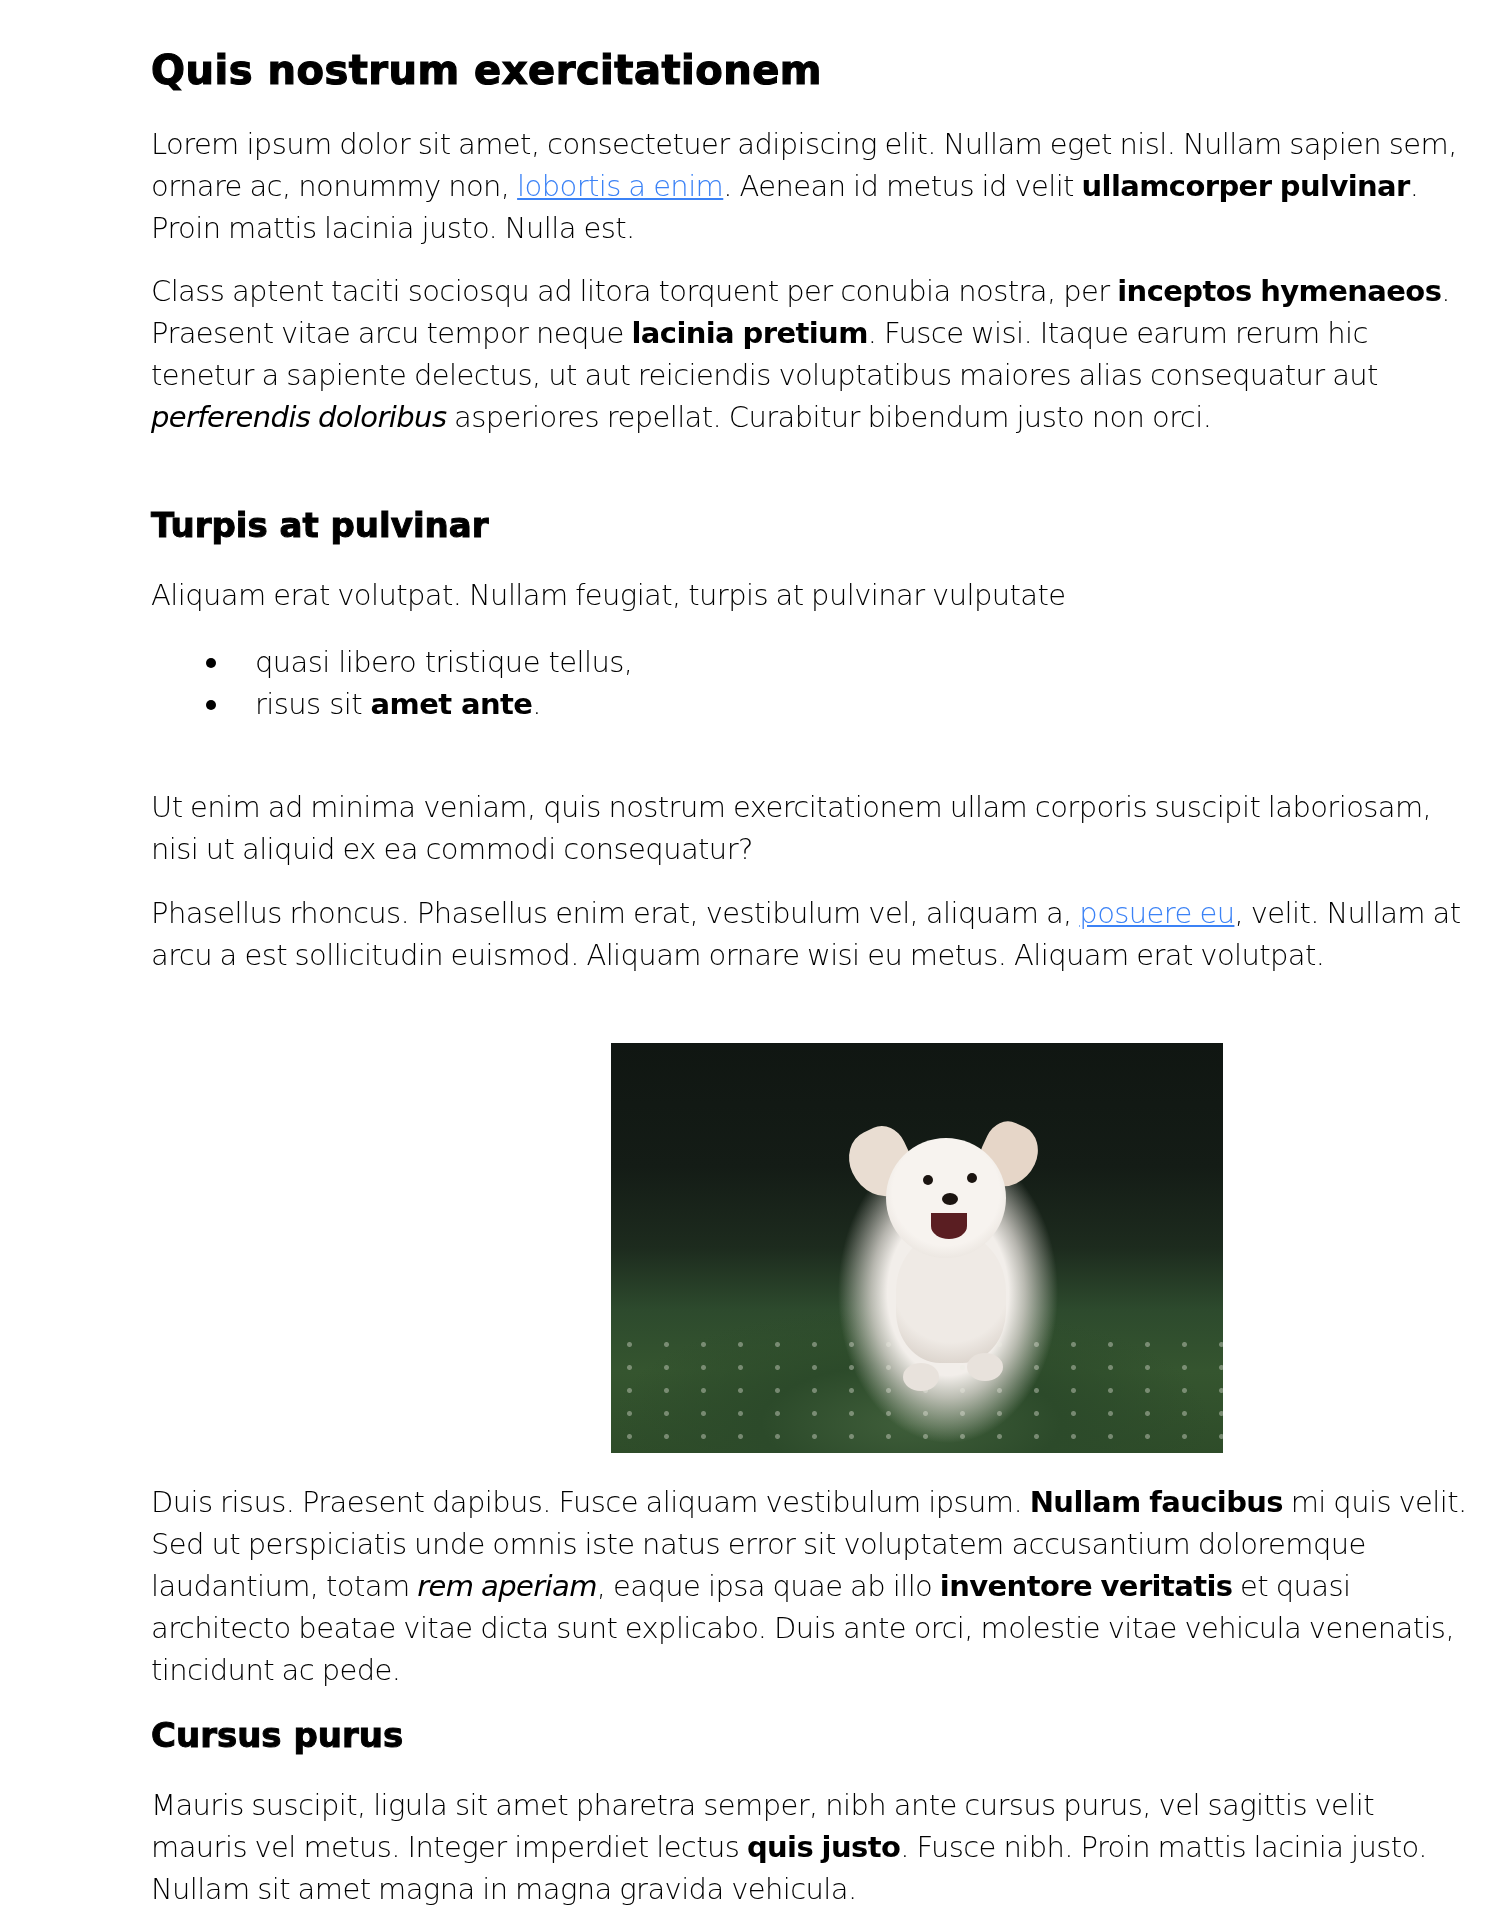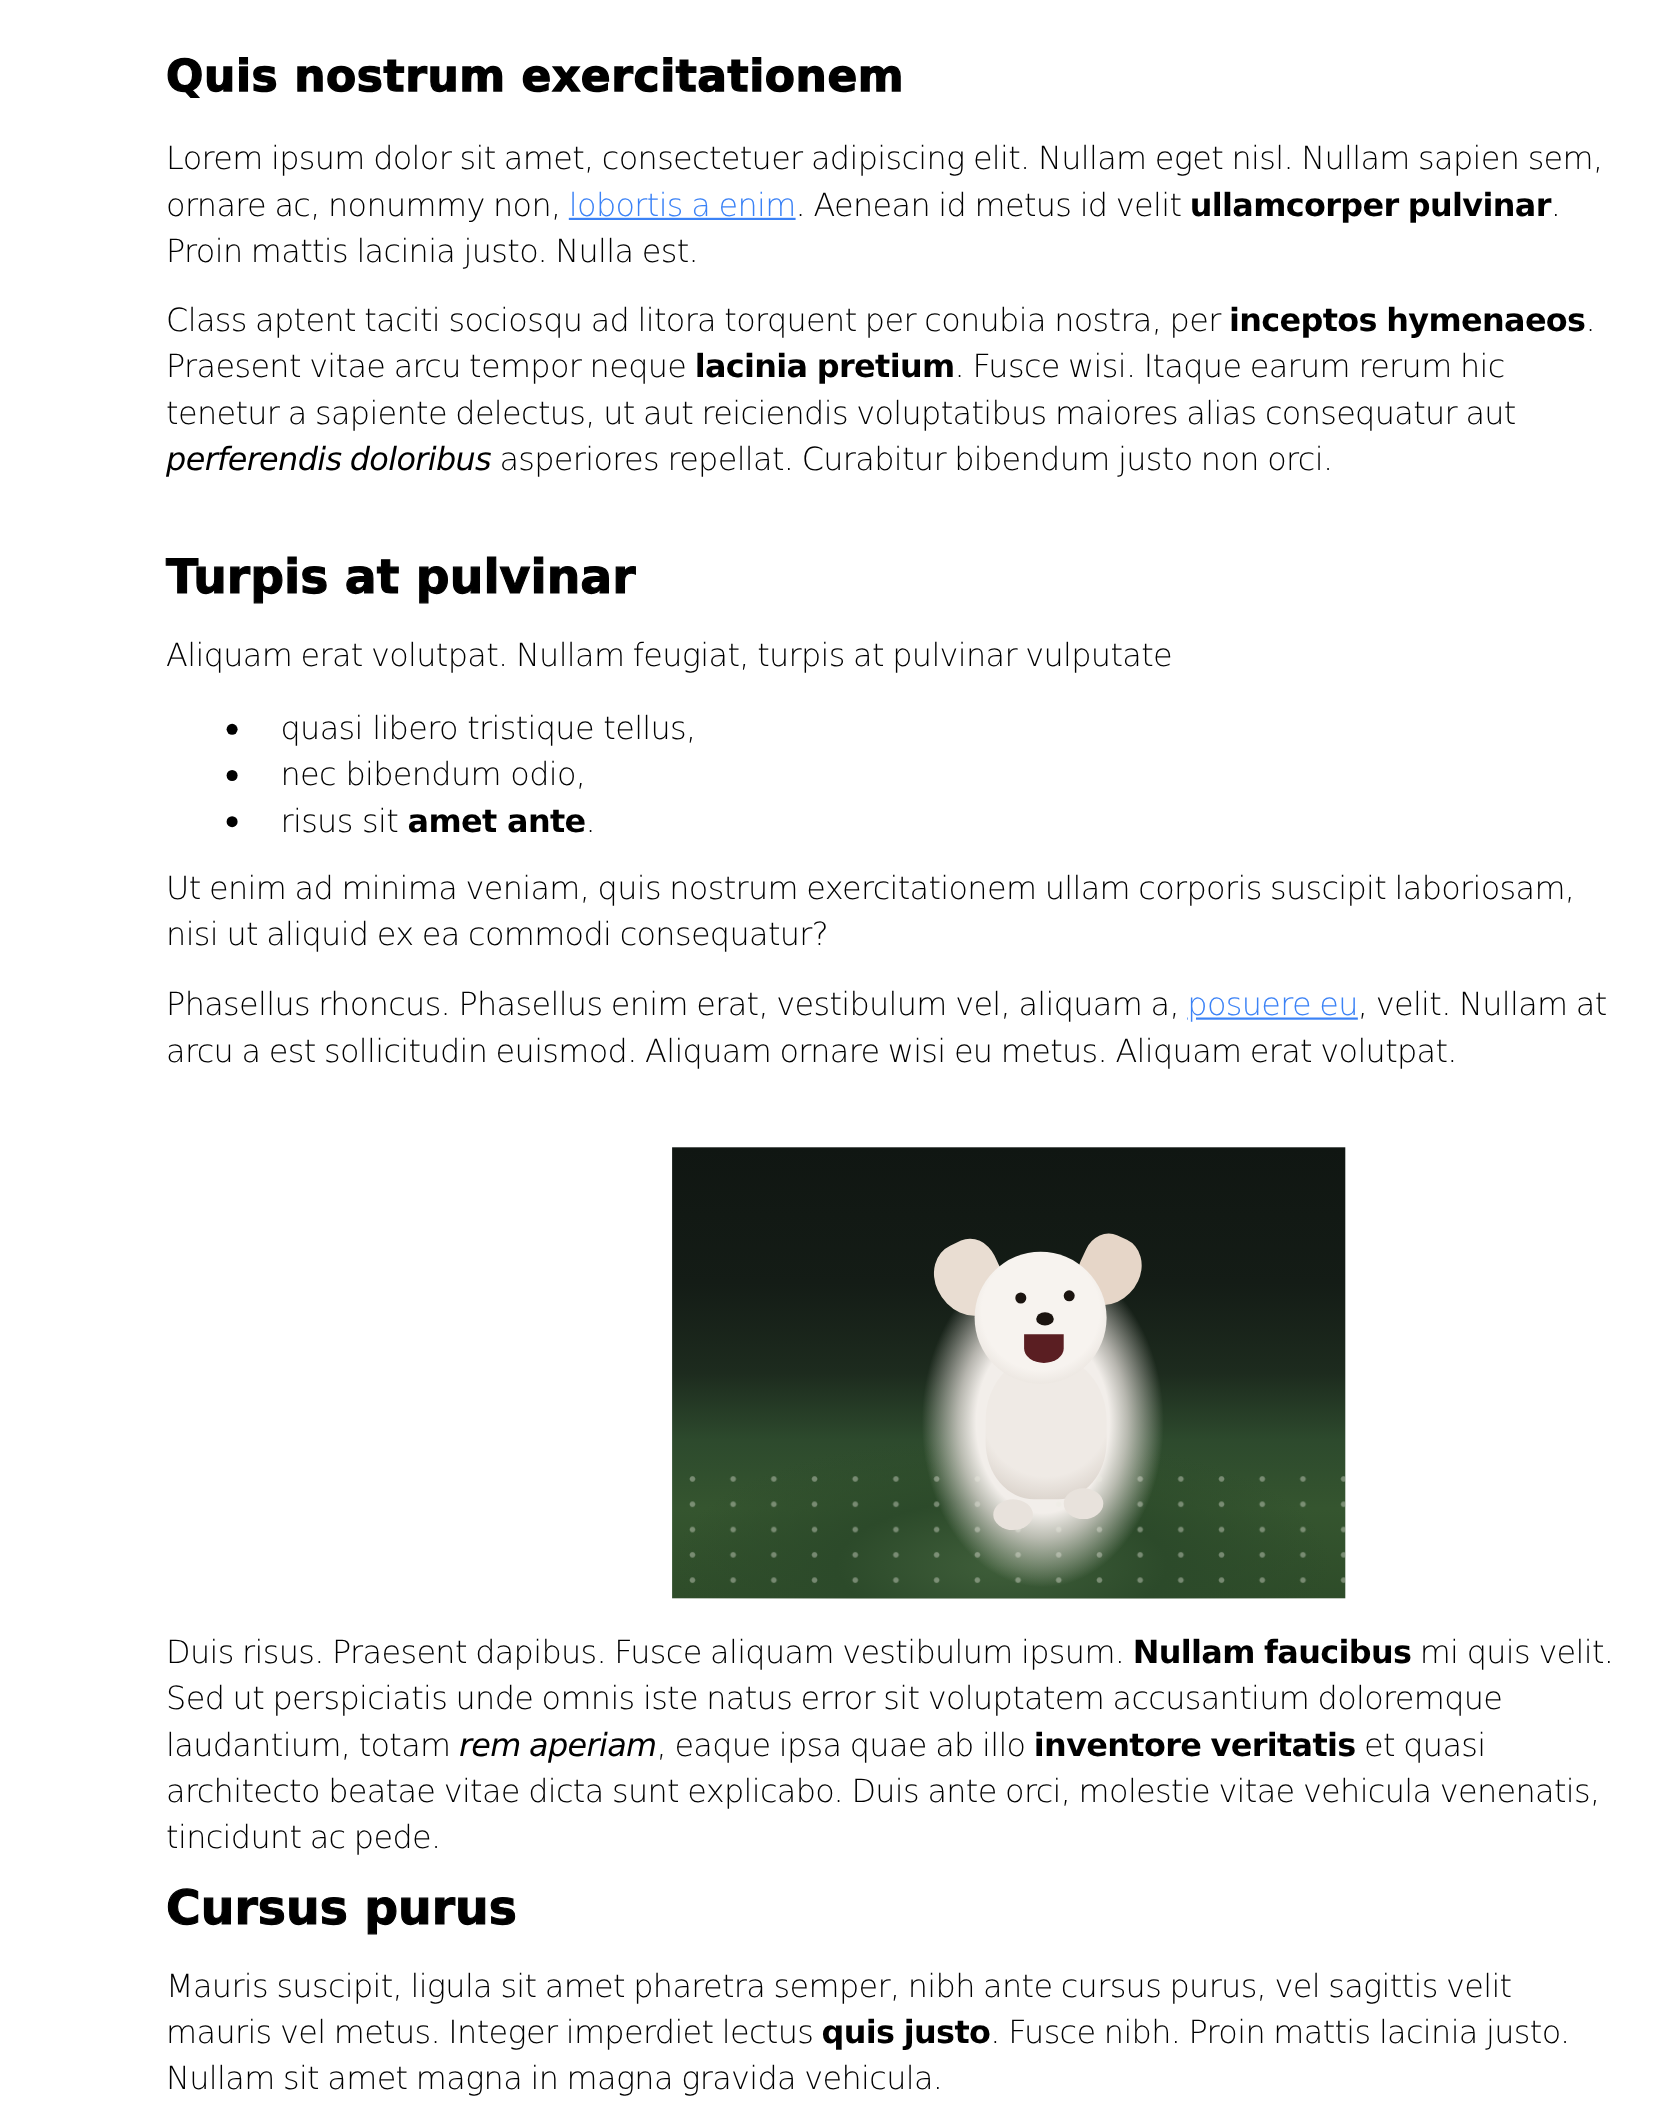--- a/index.html
+++ b/index.html
@@ -1,19 +1,19 @@
 <!DOCTYPE html>
 <html><head>
 <meta charset="utf-8">
 <style>
   html, body { margin: 0; padding: 0; background: #ffffff; }
   body { width: 1509px; height: 1920px; overflow: hidden; position: relative; color: #000; }
   .page { position: absolute; left: 151px; top: 0; width: 1310px; font-family: "DejaVu Sans", sans-serif; }
   .title { position: absolute; left: 0; top: 40px; width: 1310px; text-align: left; font-family: "DejaVu Sans", sans-serif; font-weight: 900; font-size: 40px; letter-spacing: 0.5px; line-height: 60px; margin: 0; -webkit-text-stroke: 1.2px #000; }
-  .h2 { position: absolute; left: 0; font-family: "DejaVu Sans", sans-serif; font-weight: 900; font-size: 43px; line-height: 44px; margin: 0; -webkit-text-stroke: 1px #000; }
+  .h2 { position: absolute; left: 0; font-family: "DejaVu Sans", sans-serif; font-weight: 900; font-size: 34px; line-height: 44px; margin: 0; -webkit-text-stroke: 1px #000; }
   .p { position: absolute; left: 0; width: 1320px; font-family: "DejaVu Sans", sans-serif; font-size: 29px; line-height: 42px; margin: 0; font-weight: 300; letter-spacing: -0.6px; word-spacing: -1px; }
   .p b { font-weight: 700; }
   .p i { font-style: italic; }
   a.link { color: #3b82f6; text-decoration: underline; }
   ul.bullets { position: absolute; left: 0; top: 641px; margin: 0; padding: 0; list-style: none; font-family: "DejaVu Sans", sans-serif; font-size: 29px; line-height: 42px; font-weight: 300; letter-spacing: -0.6px; }
   ul.bullets li { position: relative; padding-left: 104px; }
   ul.bullets li .dot { position: absolute; left: 55px; top: 17px; width: 10px; height: 10px; background: #000; border-radius: 50%; }
   .photo { position: absolute; left: 460px; top: 1043px; width: 612px; height: 410px; overflow: hidden;
     background:
       radial-gradient(ellipse 110px 150px at 337px 250px, #f2eeea 0 55%, rgba(220,215,210,0.8) 70%, rgba(0,0,0,0) 100%),
@@ -42,21 +42,20 @@
   <p class="p" style="top:123px;"><span>Lorem ipsum dolor sit amet, consectetuer adipiscing elit. Nullam eget nisl. Nullam sapien sem, ornare ac, nonummy non, </span><a class="link" href="#">lobortis a enim</a><span>. Aenean id metus id velit </span><b>ullamcorper pulvinar</b><span>. Proin mattis lacinia justo. Nulla est.</span></p>
 
   <p class="p" style="top:270px;"><span>Class aptent taciti sociosqu ad litora torquent per conubia nostra, per </span><b>inceptos hymenaeos</b><span>. Praesent vitae arcu tempor neque </span><b>lacinia pretium</b><span>. Fusce wisi. Itaque earum rerum hic tenetur a sapiente delectus, ut aut reiciendis voluptatibus maiores alias consequatur aut </span><i>perferendis doloribus</i><span> asperiores repellat. Curabitur bibendum justo non orci.</span></p>
 
   <h2 class="h2" style="top:503px;">Turpis at pulvinar</h2>
 
   <p class="p" style="top:574px;">Aliquam erat volutpat. Nullam feugiat, turpis at pulvinar vulputate</p>
 
   <ul class="bullets">
     <li><span class="dot"></span><span>quasi libero tristique tellus,</span></li>
-    <li><span class="dot"></span><span>nec bibendum odio,</span></li>
     <li><span class="dot"></span><span>risus sit </span><b style="font-weight:700">amet ante</b><span>.</span></li>
   </ul>
 
   <p class="p" style="top:786px;">Ut enim ad minima veniam, quis nostrum exercitationem ullam corporis suscipit laboriosam, nisi ut aliquid ex ea commodi consequatur?</p>
 
   <p class="p" style="top:892px;"><span>Phasellus rhoncus. Phasellus enim erat, vestibulum vel, aliquam a, </span><a class="link" href="#">posuere eu</a><span>, velit. Nullam at arcu a est sollicitudin euismod. Aliquam ornare wisi eu metus. Aliquam erat volutpat.</span></p>
 
   <div class="photo" title="white fluffy dog running on grass">
     <div class="flowers"></div>
     <div class="dog-body"></div>

